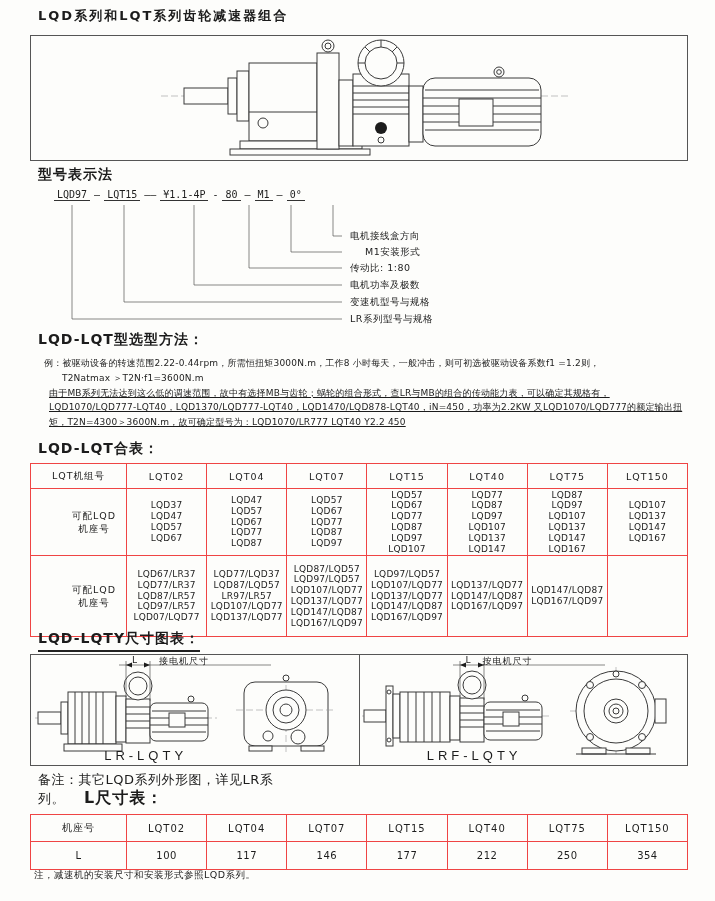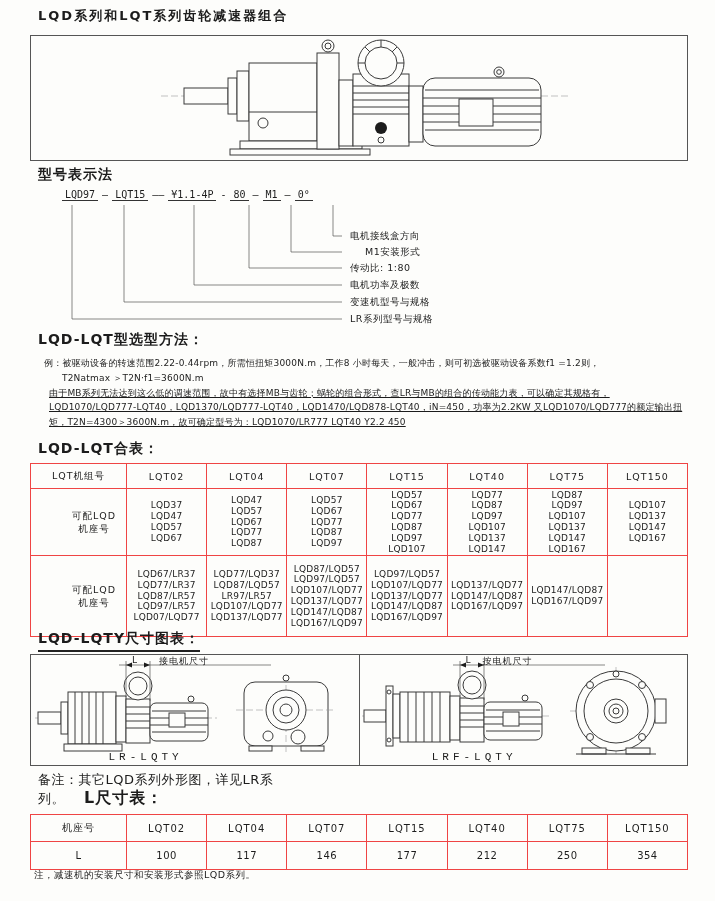--- a/index.html
+++ b/index.html
@@ -34,21 +34,21 @@
   .combo tr.r2 td{height:80px;}
   .combo .rowlabel{font-weight:normal;font-size:9.5px;line-height:13px;letter-spacing:1px;padding-left:31px;}
   .ltab th{height:26px;font-weight:normal;font-size:10px;letter-spacing:1px;}
   .ltab td{height:27px;font-size:10px;letter-spacing:.5px;}
   .ltab col.c0{width:96px;}
   
   .dim-box{border:1px solid #555;display:flex;}
   .dim-half{position:relative;width:328px;height:110px;}
   .dim-half.left{border-right:1px solid #555;}
   .dim-caption{position:absolute;left:0;bottom:2px;width:70%;text-align:center;
-               font-size:11px;letter-spacing:4px;font-family:Liberation Mono, monospace;}
+               font-size:13px;letter-spacing:4px;font-family:Liberation Sans, sans-serif;}
   .dim-letter{position:absolute;font-size:9px;font-family:"DejaVu Sans Mono","Liberation Mono",monospace;}
   .dim-note{position:absolute;font-size:9px;letter-spacing:1px;}
   .note-sm{font-size:13px;letter-spacing:.5px;}
   .big-sub{font-size:16px;font-weight:bold;letter-spacing:1px;}
   .underlined{border-bottom:2px solid #222;padding-bottom:2px;display:inline-block;}
   .footer-note{font-size:9.5px;letter-spacing:.5px;}
 </style>
 </head>
 <body>
 
@@ -104,21 +104,21 @@
       <line class="ln" x1="394" y1="94" x2="508" y2="94"></line>
       <rect class="fw" x="428" y="63" width="34" height="27"></rect>
       <circle class="fw" cx="468" cy="36" r="5"></circle>
       <circle class="fw" cx="468" cy="36" r="2.3"></circle>
     </svg>
   </div>
 
   <h2 class="abs" style="left:38px;top:166px;">型号表示法</h2>
 
   <div class="abs" style="left:30px;top:186px;width:660px;height:146px;">
-    <div class="code-line abs" style="left:32px;top:3px;">
+    <div class="code-line abs" style="left:24px;top:3px;">
       <span class="seg">LQD97</span><span class="sep">—</span><span class="seg">LQT15</span><span class="sep">——</span><span class="seg">¥1.1-4P</span><span class="sep">-</span><span class="seg">80</span><span class="sep">—</span><span class="seg">M1</span><span class="sep">—</span><span class="seg">0°</span>
     </div>
     <svg class="abs" style="left:0;top:0;" width="660" height="146" viewBox="0 0 660 146">
       <polyline class="dim" points="303,19 303,50 312,50"></polyline>
       <polyline class="dim" points="261,19 261,66 312,66"></polyline>
       <polyline class="dim" points="219,19 219,82 312,82"></polyline>
       <polyline class="dim" points="164,19 164,99 312,99"></polyline>
       <polyline class="dim" points="94,19 94,116 312,116"></polyline>
       <polyline class="dim" points="42,19 42,133 312,133"></polyline>
     </svg>

